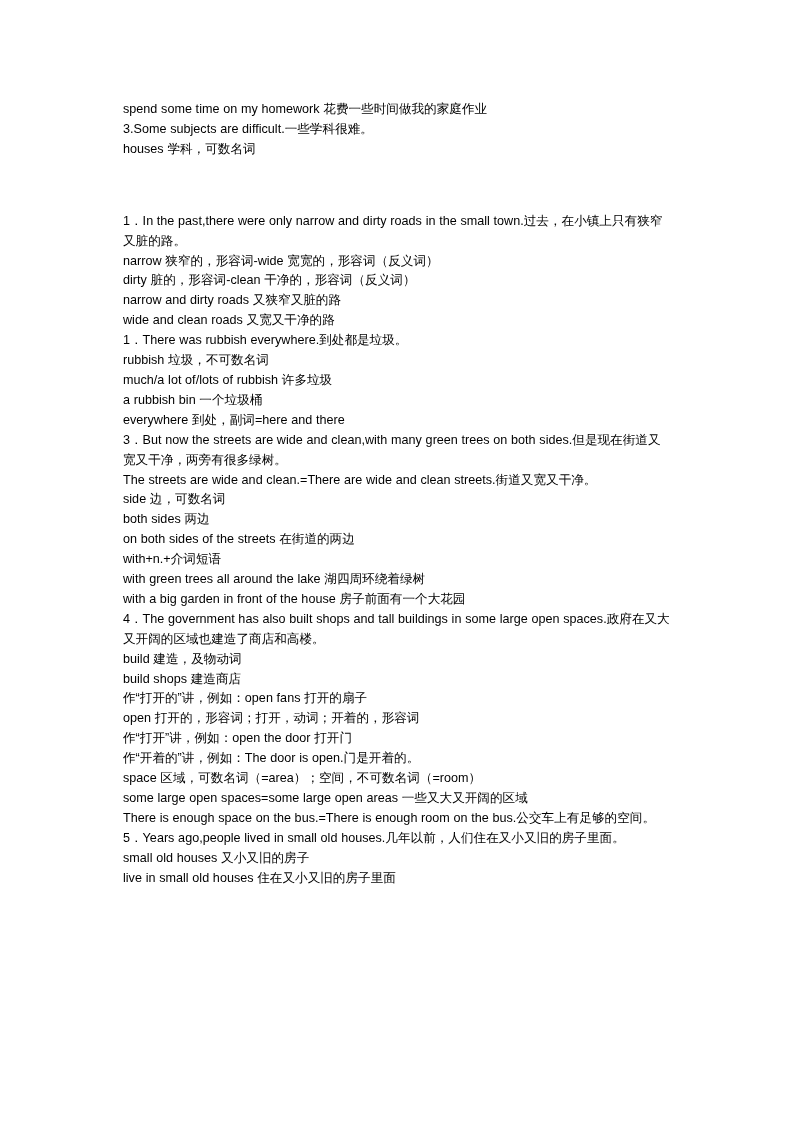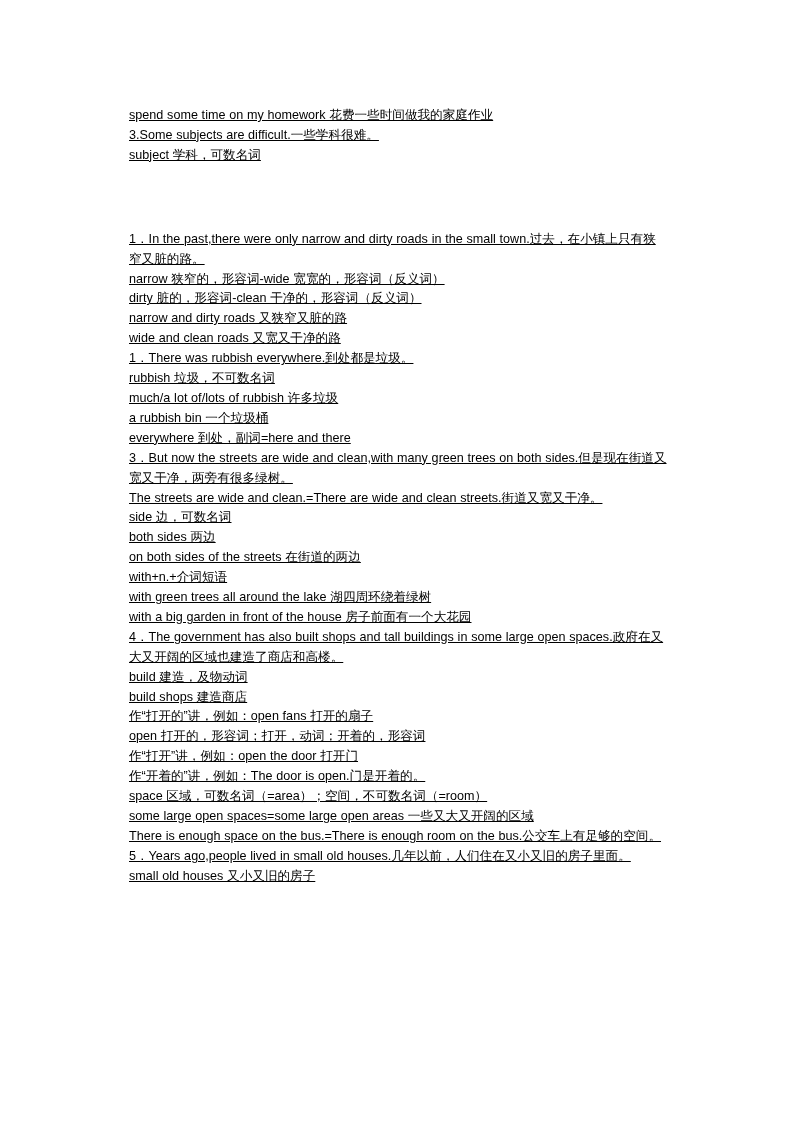--- a/index.html
+++ b/index.html
@@ -23,23 +23,22 @@
     background: #ffffff;
     box-sizing: border-box;
   }
   .doc-body {
     position: absolute;
     left: 119px;
     top: 96px;
     width: 558px;
   }
   .block {
-    margin: 10px;
+    margin: 4px;
     padding: 0;
-    text-decoration: underline;
   }
   .line {
     margin: 0;
     padding: 0;
     font-size: 12.6px;
     line-height: 19.9px;
     letter-spacing: 0.01px;
     word-spacing: 0.2px;
     text-align: left;
     white-space: normal;
@@ -51,21 +50,21 @@
 </style>
 </head>
 <body>
 
 <div class="page">
   <div class="doc-body">
 
     <div class="block">
       <p class="line">spend some time on my homework 花费一些时间做我的家庭作业</p>
       <p class="line">3.Some subjects are difficult.一些学科很难。</p>
-      <p class="line">subject 学科，可数名词</p>
+      <p class="line">houses 学科，可数名词</p>
     </div>
 
     <div class="gap"></div>
 
     <div class="block">
       <p class="line">1．In the past,there were only narrow and dirty roads in the small town.过去，在小镇上只有狭窄又脏的路。</p>
       <p class="line">narrow 狭窄的，形容词-wide 宽宽的，形容词（反义词）</p>
       <p class="line">dirty 脏的，形容词-clean 干净的，形容词（反义词）</p>
       <p class="line">narrow and dirty roads 又狭窄又脏的路</p>
       <p class="line">wide and clean roads 又宽又干净的路</p>
@@ -87,16 +86,17 @@
       <p class="line">build shops 建造商店</p>
       <p class="line">作“打开的”讲，例如：open fans 打开的扇子</p>
       <p class="line">open 打开的，形容词；打开，动词；开着的，形容词</p>
       <p class="line">作“打开”讲，例如：open the door 打开门</p>
       <p class="line">作“开着的”讲，例如：The door is open.门是开着的。</p>
       <p class="line">space 区域，可数名词（=area）；空间，不可数名词（=room）</p>
       <p class="line">some large open spaces=some large open areas 一些又大又开阔的区域</p>
       <p class="line">There is enough space on the bus.=There is enough room on the bus.公交车上有足够的空间。</p>
       <p class="line">5．Years ago,people lived in small old houses.几年以前，人们住在又小又旧的房子里面。</p>
       <p class="line">small old houses 又小又旧的房子</p>
+      <p class="line">live in small old houses 住在又小又旧的房子里面</p>
     </div>
 
   </div>
 </div>
 
 </body></html>

